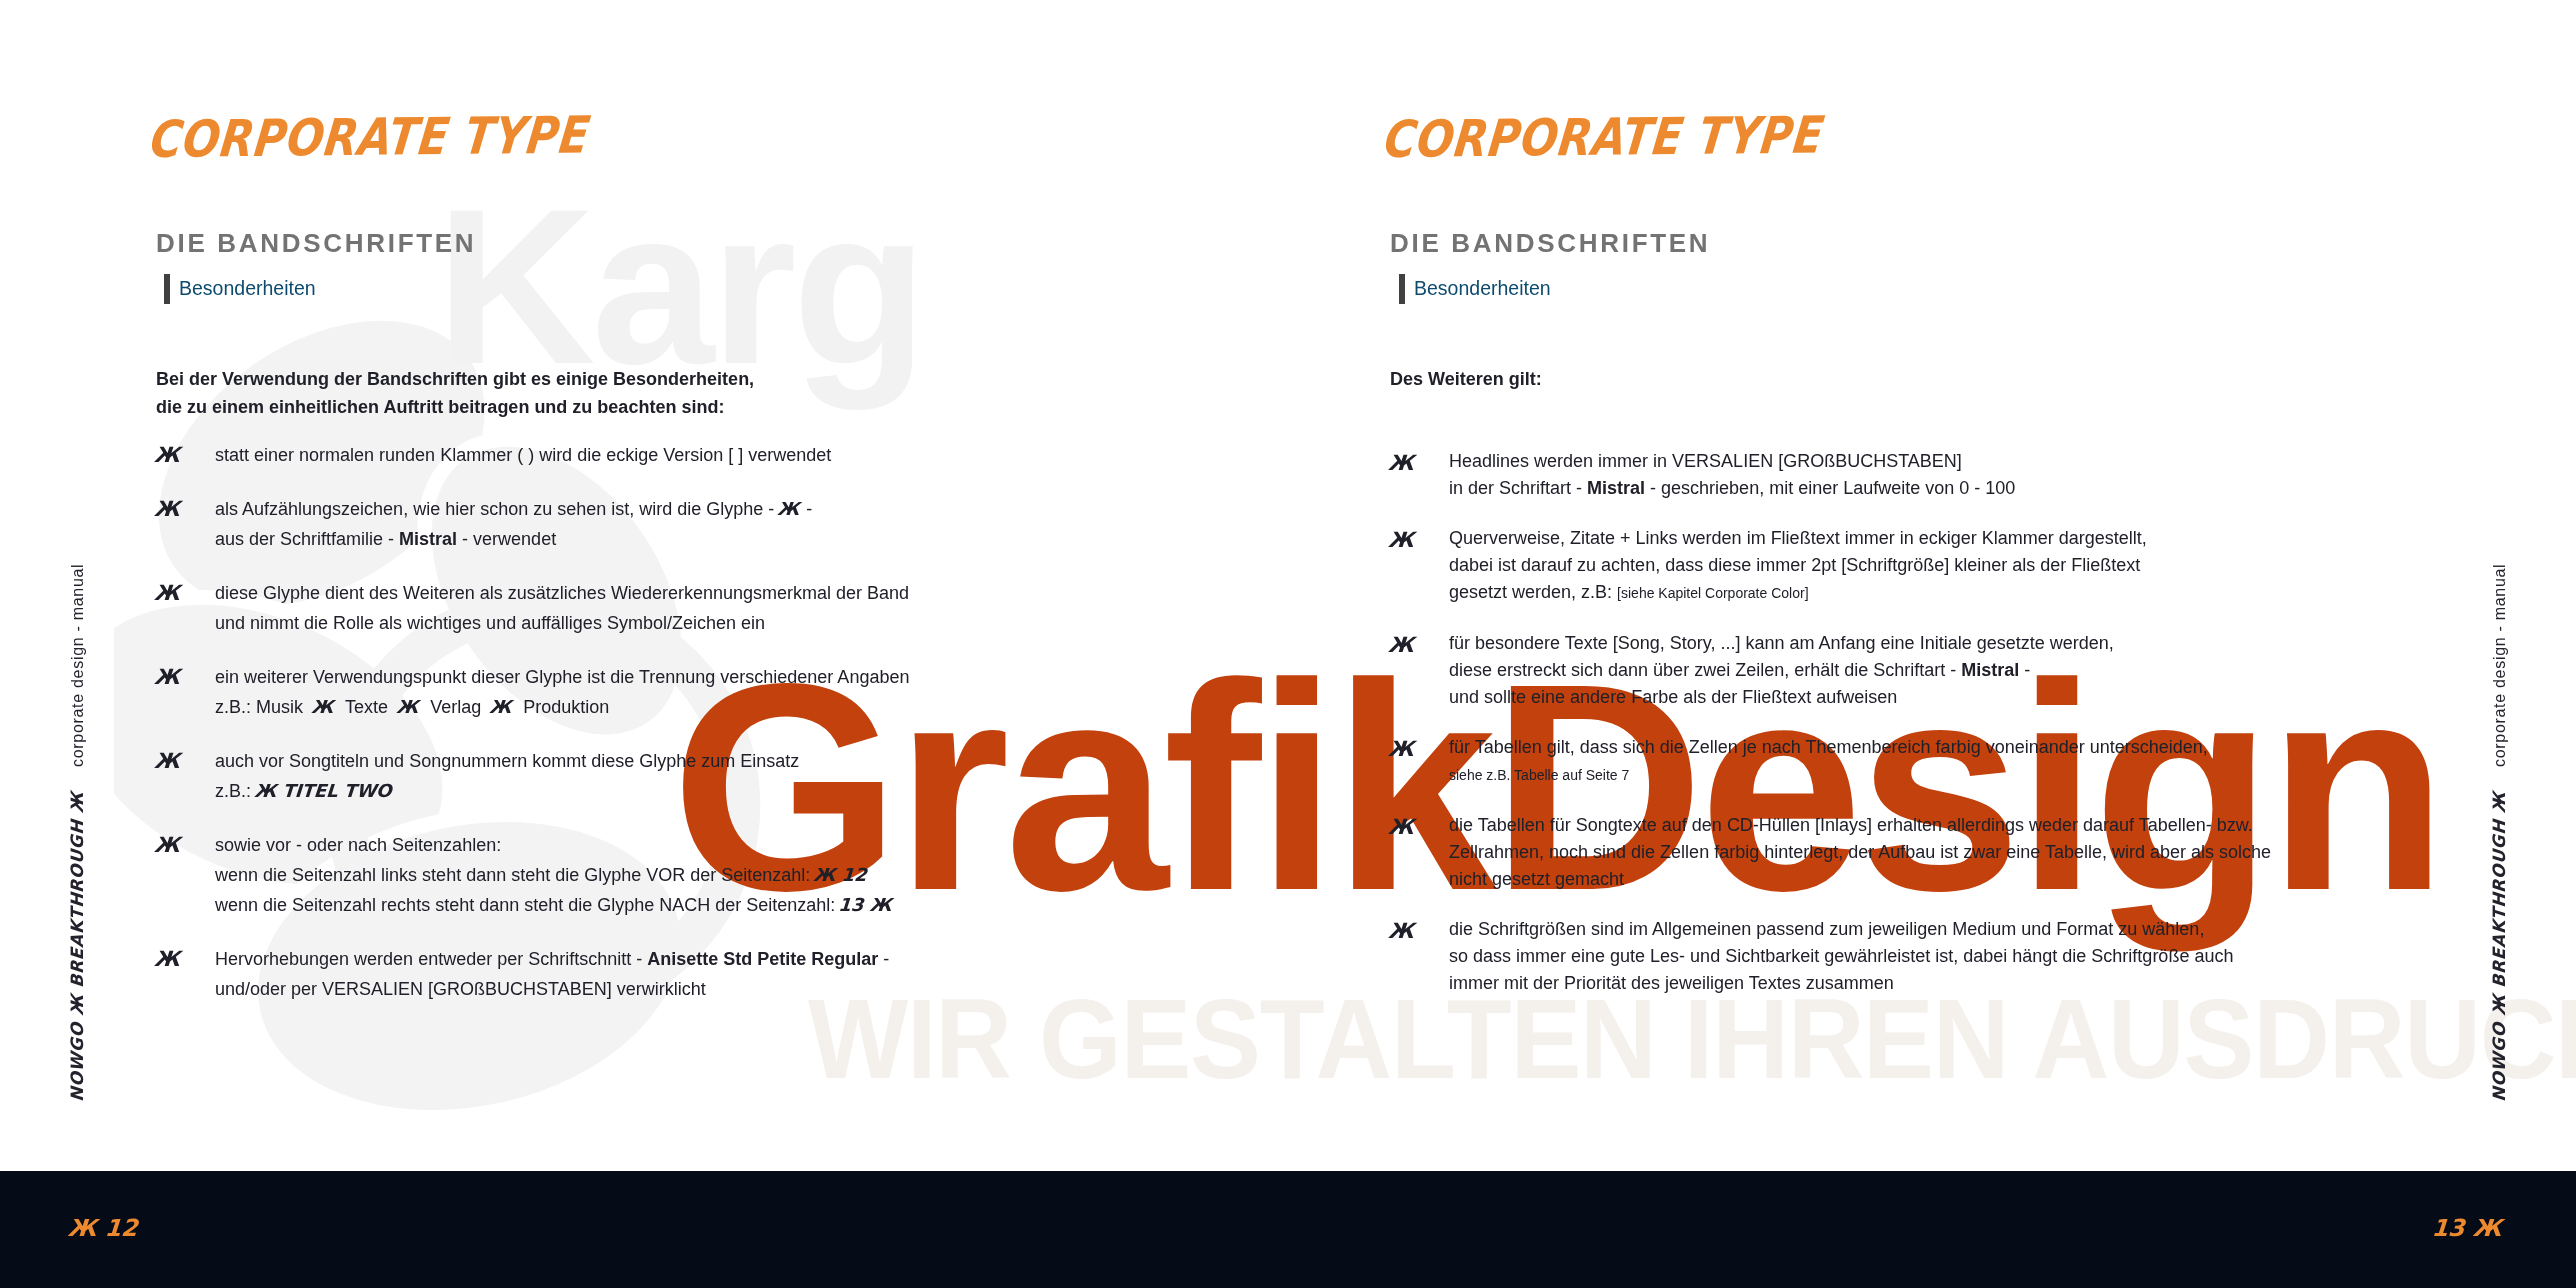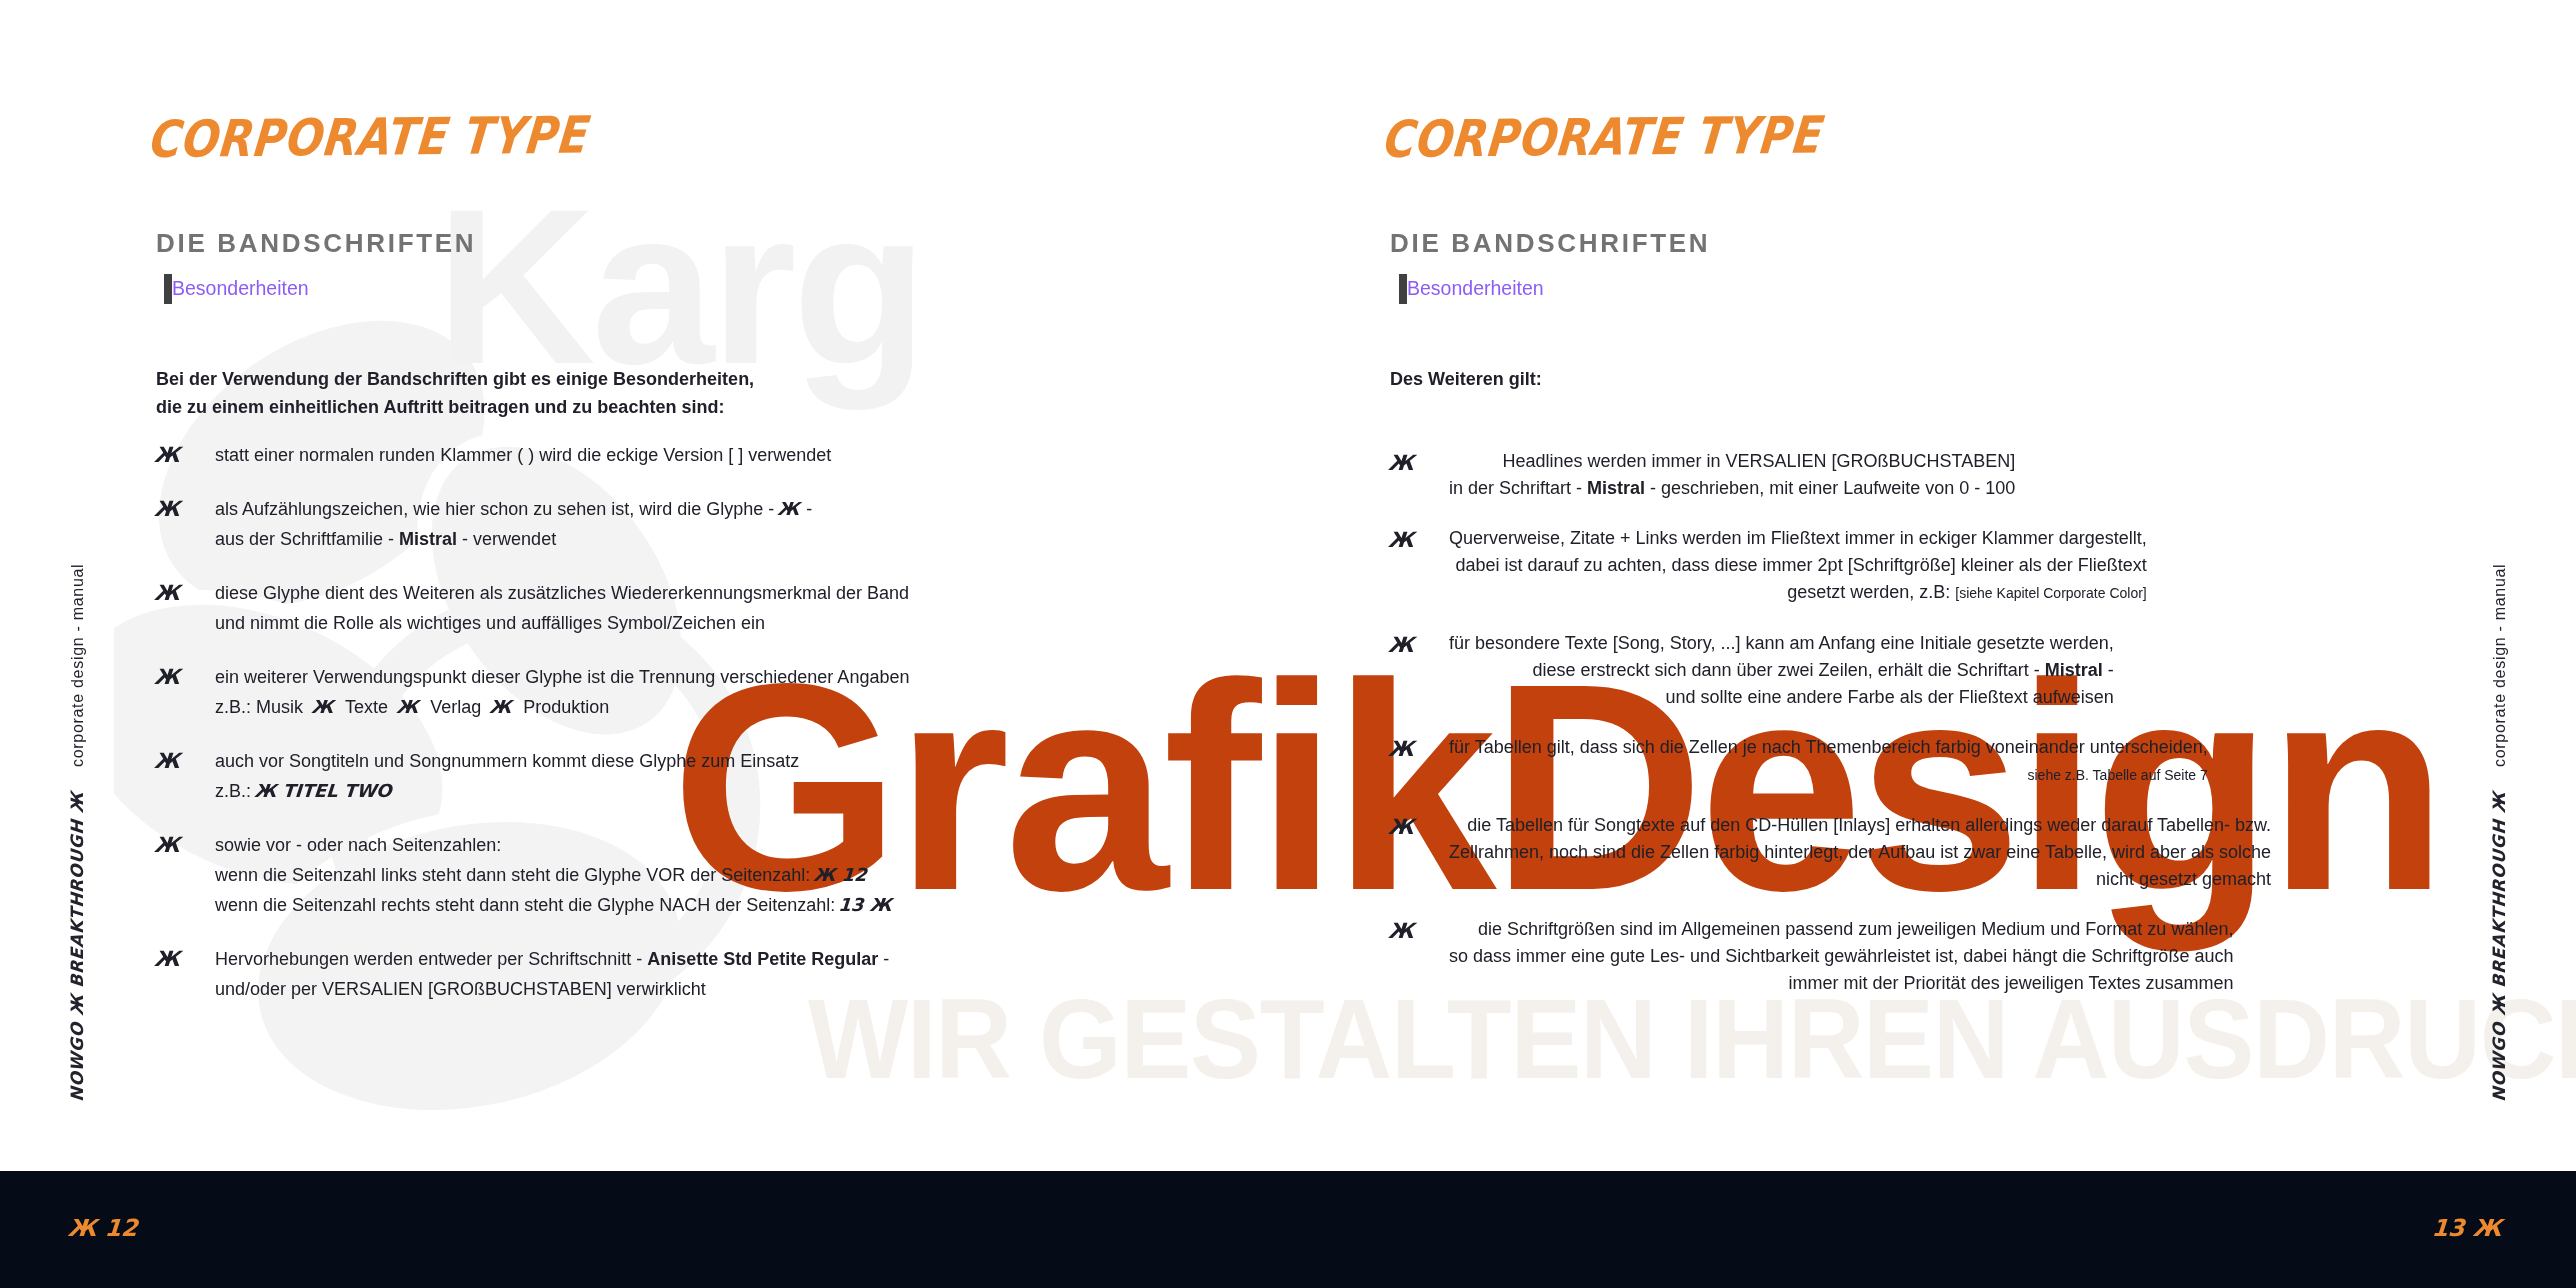--- a/index.html
+++ b/index.html
@@ -23,30 +23,30 @@
     font-family:"DejaVu Sans",sans-serif;font-style:italic;font-weight:700;
     display:inline-block;transform:skewX(-7deg);
   }
   .page-title{
     font-family:"DejaVu Sans",sans-serif;font-style:italic;font-weight:700;
     font-size:51px;color:#ED8A2F;letter-spacing:0.7px;line-height:1;
     transform:scale(.85,1) skewX(-9deg) rotate(-.5deg);transform-origin:0 50%;white-space:nowrap;
   }
   .heading{font-size:26px;font-weight:700;letter-spacing:2.7px;color:#737373;white-space:nowrap;}
   .subheading{
-    font-size:19.5px;color:#8b5cf6;border-left:8px solid #404040;
-    padding-left:0;line-height:29.5px;white-space:nowrap;
+    font-size:19.5px;color:#0c4a6e;border-left:6px solid #404040;
+    padding-left:9px;line-height:29.5px;white-space:nowrap;
   }
   .intro{font-size:18px;line-height:28px;white-space:nowrap;font-weight:bold;}
   .bullets{font-size:18px;}
   .bullet-row{display:flex;margin-bottom:24px;align-items:flex-start;}
   .page-right .bullet-row{margin-bottom:23px;}
   .bullet-glyph{flex:0 0 59px;width:59px;font-size:21px;line-height:30px;color:#20202a;}
   .bullet-line{line-height:30px;min-height:30px;white-space:nowrap;}
-  .page-right .bullet-line{line-height:27px;min-height:27px;text-align:right;}
+  .page-right .bullet-line{line-height:27px;min-height:27px;}
   .seg-n{font-weight:400;}
   .seg-b{font-weight:700;}
   .seg-sm{font-size:14px;}
   .seg-s{font-family:"DejaVu Sans",sans-serif;font-style:italic;font-weight:700;
     display:inline-block;transform:skewX(-7deg);}
   
   .sidebar{
     position:absolute;z-index:2;transform:rotate(-90deg);transform-origin:0 0;
     white-space:nowrap;color:#23232d;
   }

